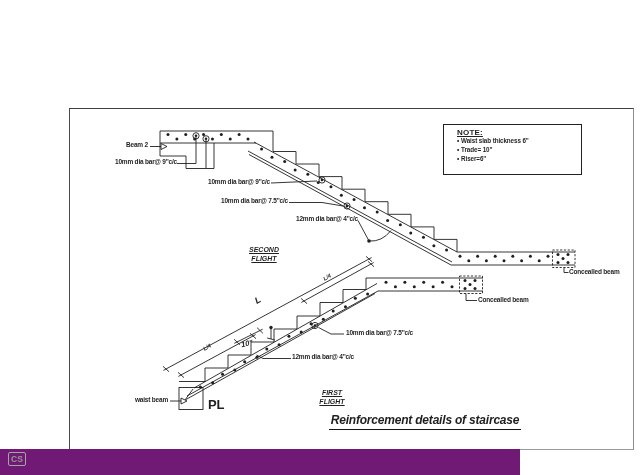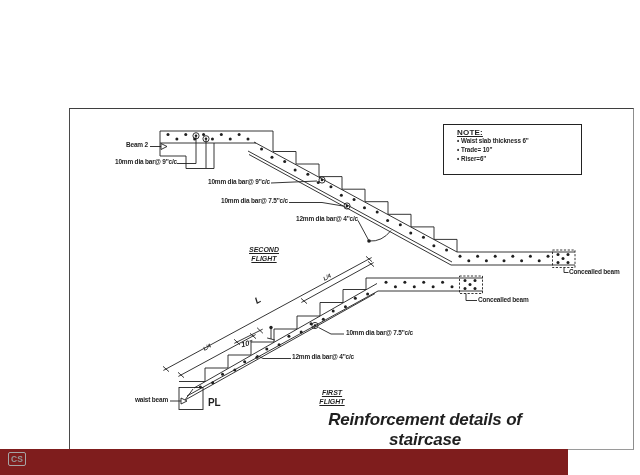--- a/index.html
+++ b/index.html
@@ -14,23 +14,23 @@
   .ra{text-align:right;}
   .flight{position:absolute;text-align:center;font-weight:bold;font-style:italic;font-size:7px;line-height:1.25;}
   .flight span{text-decoration:underline;}
   .dim{position:absolute;font-weight:bold;font-style:italic;white-space:nowrap;}
   #notebox{position:absolute;left:443px;top:124px;width:139px;height:51px;
            border:1.2px solid #222;background:#fff;box-sizing:border-box;padding:3px 6px 16px 13px;}
   #note-heading{font-weight:bold;font-size:8px;text-decoration:underline;letter-spacing:0.2px;}
   .note-line{font-weight:bold;font-size:6.3px;line-height:1.4;letter-spacing:-0.1px;}
   .note-line .bullet{margin-right:2px;}
   #title-wrap{position:absolute;left:288px;top:410px;width:246px;text-align:center;}
-  #title{display:inline-block;font-weight:bold;font-style:italic;font-size:17px;
+  #title{display:inline-block;font-weight:bold;font-style:italic;font-size:12px;
          letter-spacing:-0.2px;border-bottom:1.6px solid #151515;padding:0 2px 2px 2px;margin-left:28px;}
-  #footer{position:absolute;left:0;top:449px;width:568px;height:26px;background:#7f1d1d;}
+  #footer{position:absolute;left:0;top:449px;width:520px;height:26px;background:#701a75;}
   #cs-logo{position:absolute;left:8px;top:3px;width:16px;height:12px;border:1.6px solid #a5a5a5;
            border-radius:2px;color:#979797;font-weight:bold;font-size:8.5px;line-height:12px;text-align:center;}
   #cs-text{position:absolute;left:32px;top:4px;font-size:9px;font-weight:bold;color:#c3c3c3;letter-spacing:0.4px;}
 </style>
 </head>
 <body>
 
 <div id="page">
 
   <div id="frame"></div>
@@ -180,21 +180,21 @@
     <span>SECOND</span><br>
     <span>FLIGHT</span>
   </div>
 
   <div class="lbl" style="left:569px;top:269px;">Concealled beam</div>
   <div class="lbl" style="left:478px;top:297px;">Concealled beam</div>
 
   <div class="lbl" style="left:346px;top:330px;">10mm dia bar@ 7.5"c/c</div>
   <div class="lbl" style="left:292px;top:354px;">12mm dia bar@ 4"c/c</div>
   <div class="lbl ra" style="left:121px;top:397px;width:47px;">waist beam</div>
-  <div class="lbl" style="left:208px;top:398px;font-size:10px;">PL</div>
+  <div class="lbl" style="left:208px;top:398px;font-size:13px;">PL</div>
 
   <div class="flight" style="left:310px;top:389px;width:44px;">
     <span>FIRST</span><br>
     <span>FLIGHT</span>
   </div>
 
   <div class="dim" style="left:255px;top:295px;font-size:9px;transform:rotate(-28deg);">L</div>
   <div class="dim" style="left:203px;top:344px;font-size:5.5px;transform:rotate(-28deg);">L/4</div>
   <div class="dim" style="left:323px;top:274px;font-size:5.5px;transform:rotate(-28deg);">L/4</div>
   <div class="dim" style="left:241px;top:339px;font-size:7.5px;transform:rotate(-12deg);">10"</div>

